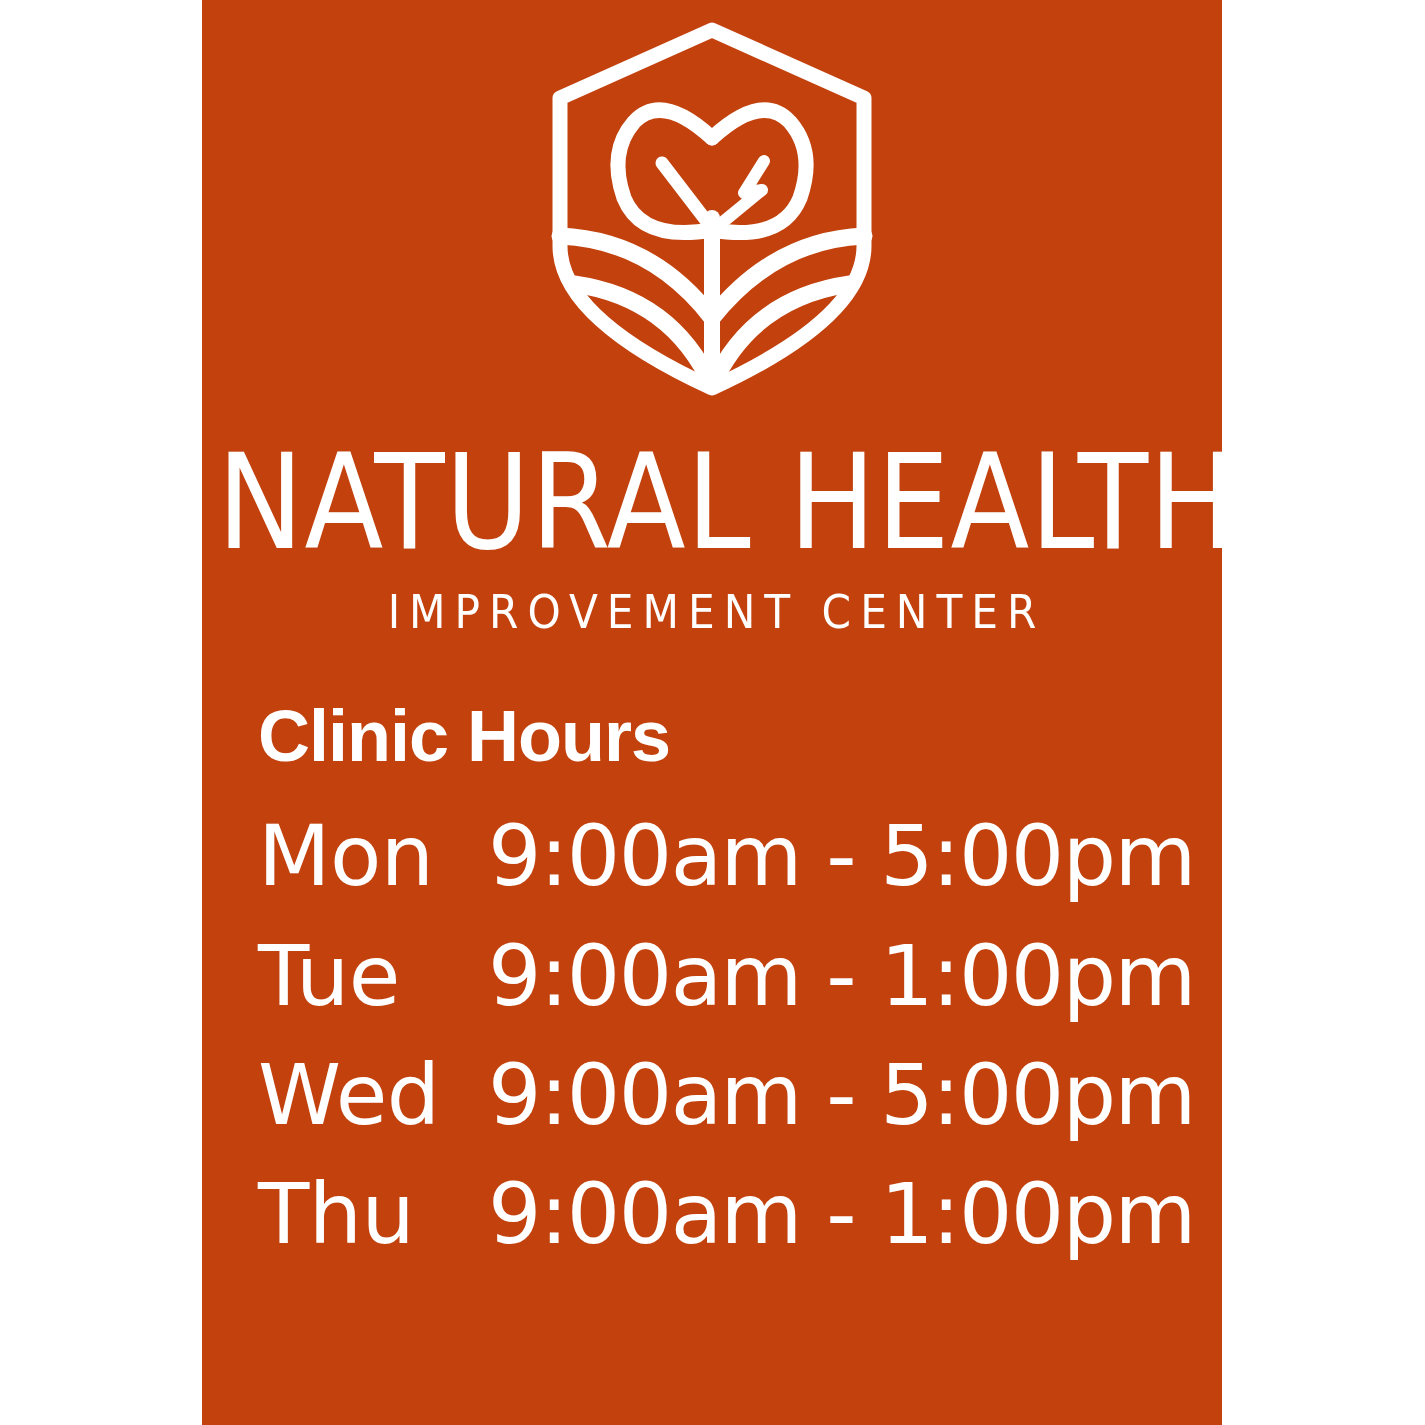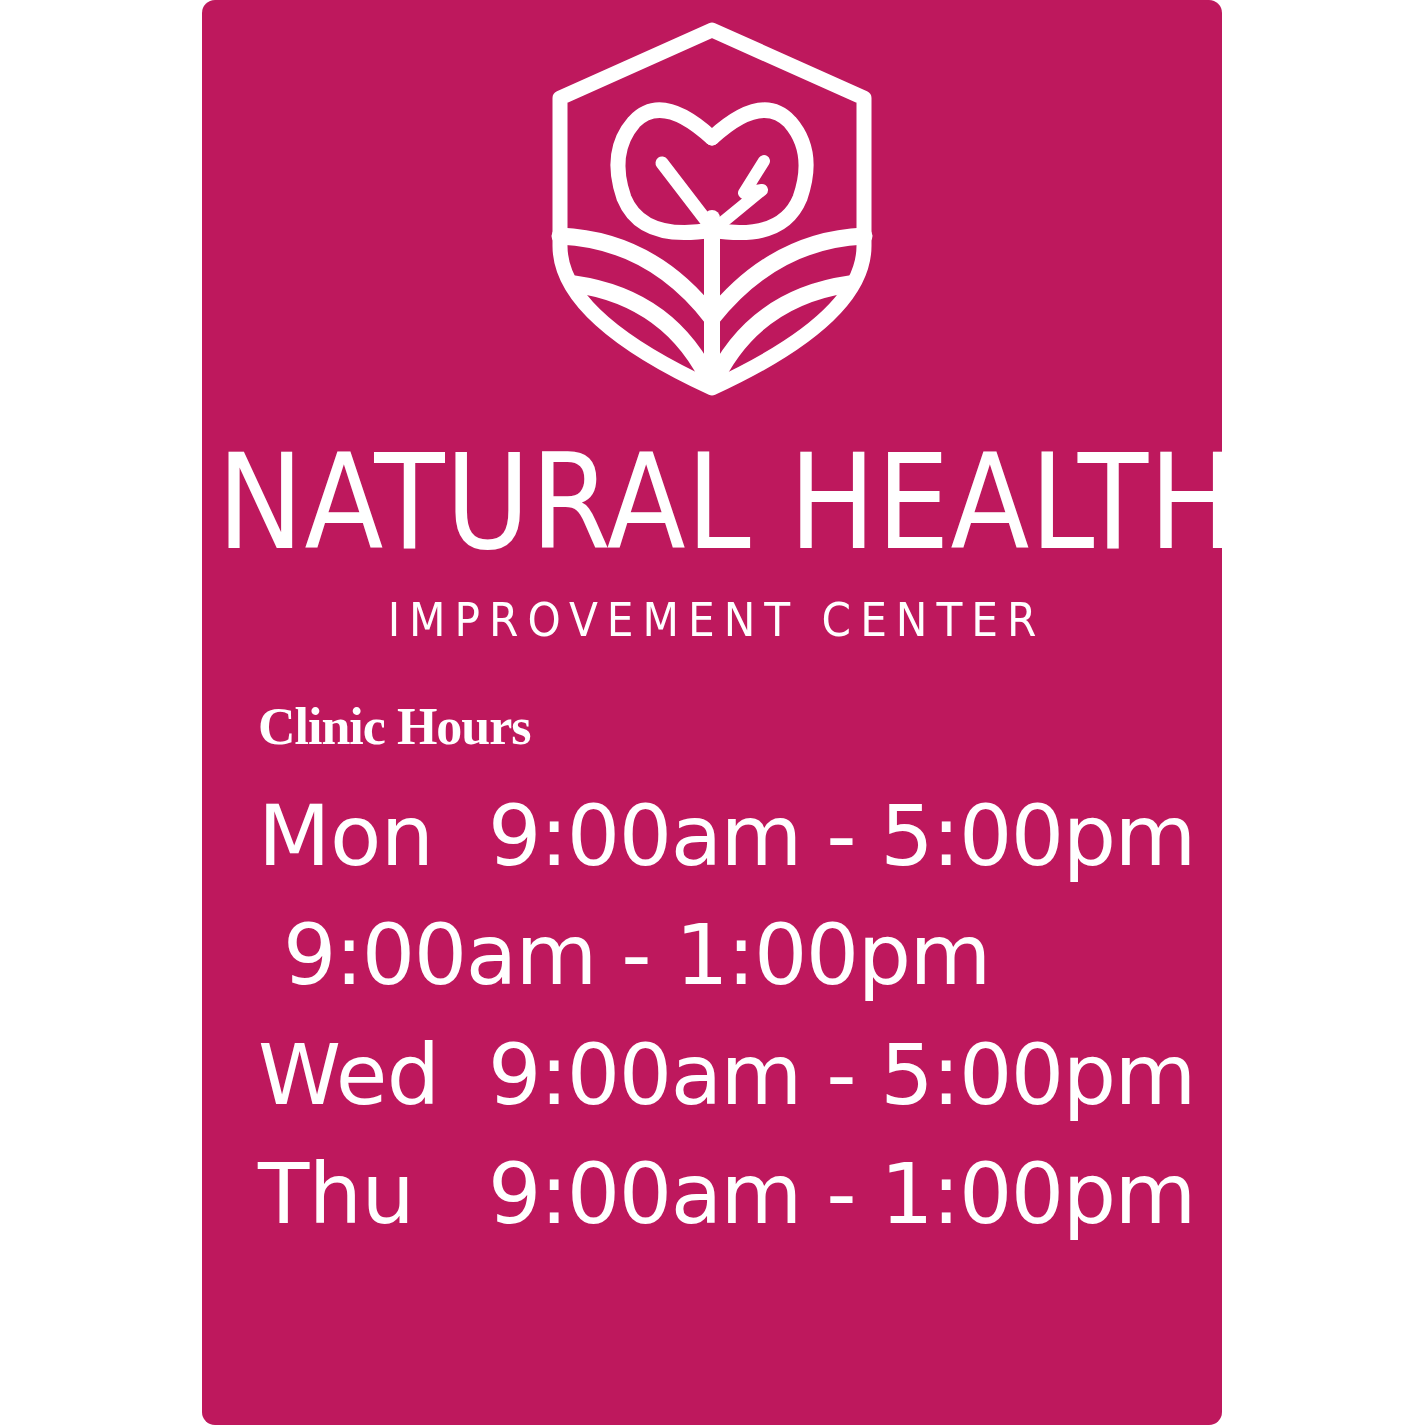--- a/index.html
+++ b/index.html
@@ -45,43 +45,43 @@
     font-family:"Liberation Sans Narrow","DejaVu Sans Condensed","Liberation Sans", sans-serif;
     font-size:132px;
     line-height:0.80;
     font-weight:400;
     letter-spacing:1px;
     transform:scaleX(0.97);
     white-space:nowrap;
   }
   #brand-sub {
     display:block;
-    margin-top:40px;
+    margin-top:32px;
     color:#ffffff;
     font-family:"Liberation Sans Narrow","DejaVu Sans Condensed","Liberation Sans", sans-serif;
     font-size:47px;
     line-height:1;
     font-weight:400;
     letter-spacing:9px;
     white-space:nowrap;
     padding-left:9px;
   }
 
   
   #hours-block {
     position:absolute;
     left:56px;
     top:700px;
     width:930px;
   }
   #hours-title {
     color:#ffffff;
-    font-family:Liberation Serif, serif;
+    font-family:Liberation Sans, sans-serif;
     font-weight:700;
-    font-size:52px;
+    font-size:72px;
     line-height:1.02;
     letter-spacing:-1px;
     white-space:nowrap;
   }
   #hours-list { margin-top:24px; }
   .hours-row {
     display:flex;
     align-items:center;
     color:#ffffff;
     font-family:"DejaVu Sans","Liberation Sans", sans-serif;
@@ -98,21 +98,21 @@
     flex:0 0 auto;
     letter-spacing:-1.5px;
     margin-left:25px;
   }
 </style>
 </head>
 <body>
 
 <div id="stage" style="background: rgb(255, 255, 255);">
 
-  <div id="panel" style="background: #be185d; border-radius: 13px;">
+  <div id="panel" style="background: #c2410c;">
 
     <div id="logo-wrap">
       <svg viewBox="0 0 400 382" xmlns="http://www.w3.org/2000/svg" fill="none" stroke="#ffffff" stroke-width="15" stroke-linecap="round" stroke-linejoin="round">
 
         <path d="M200 12 L352 80 L352 228 Q352 300 200 370 Q48 300 48 228 L48 80 Z"></path>
 
         <path d="M200 200 L200 368" stroke-width="16"></path>
 
         <path d="M200 120 Q150 74 122 104 Q96 134 112 180 Q130 224 200 212"></path>
 
@@ -142,20 +142,21 @@
       <div id="hours-title">Clinic Hours</div>
 
       <div id="hours-list">
 
         <div class="hours-row">
           <span class="hours-day">Mon</span>
           <span class="hours-time">9:00am - 5:00pm</span>
         </div>
 
         <div class="hours-row">
+          <span class="hours-day">Tue</span>
           <span class="hours-time">9:00am - 1:00pm</span>
         </div>
 
         <div class="hours-row">
           <span class="hours-day">Wed</span>
           <span class="hours-time">9:00am - 5:00pm</span>
         </div>
 
 
         <div class="hours-row">

